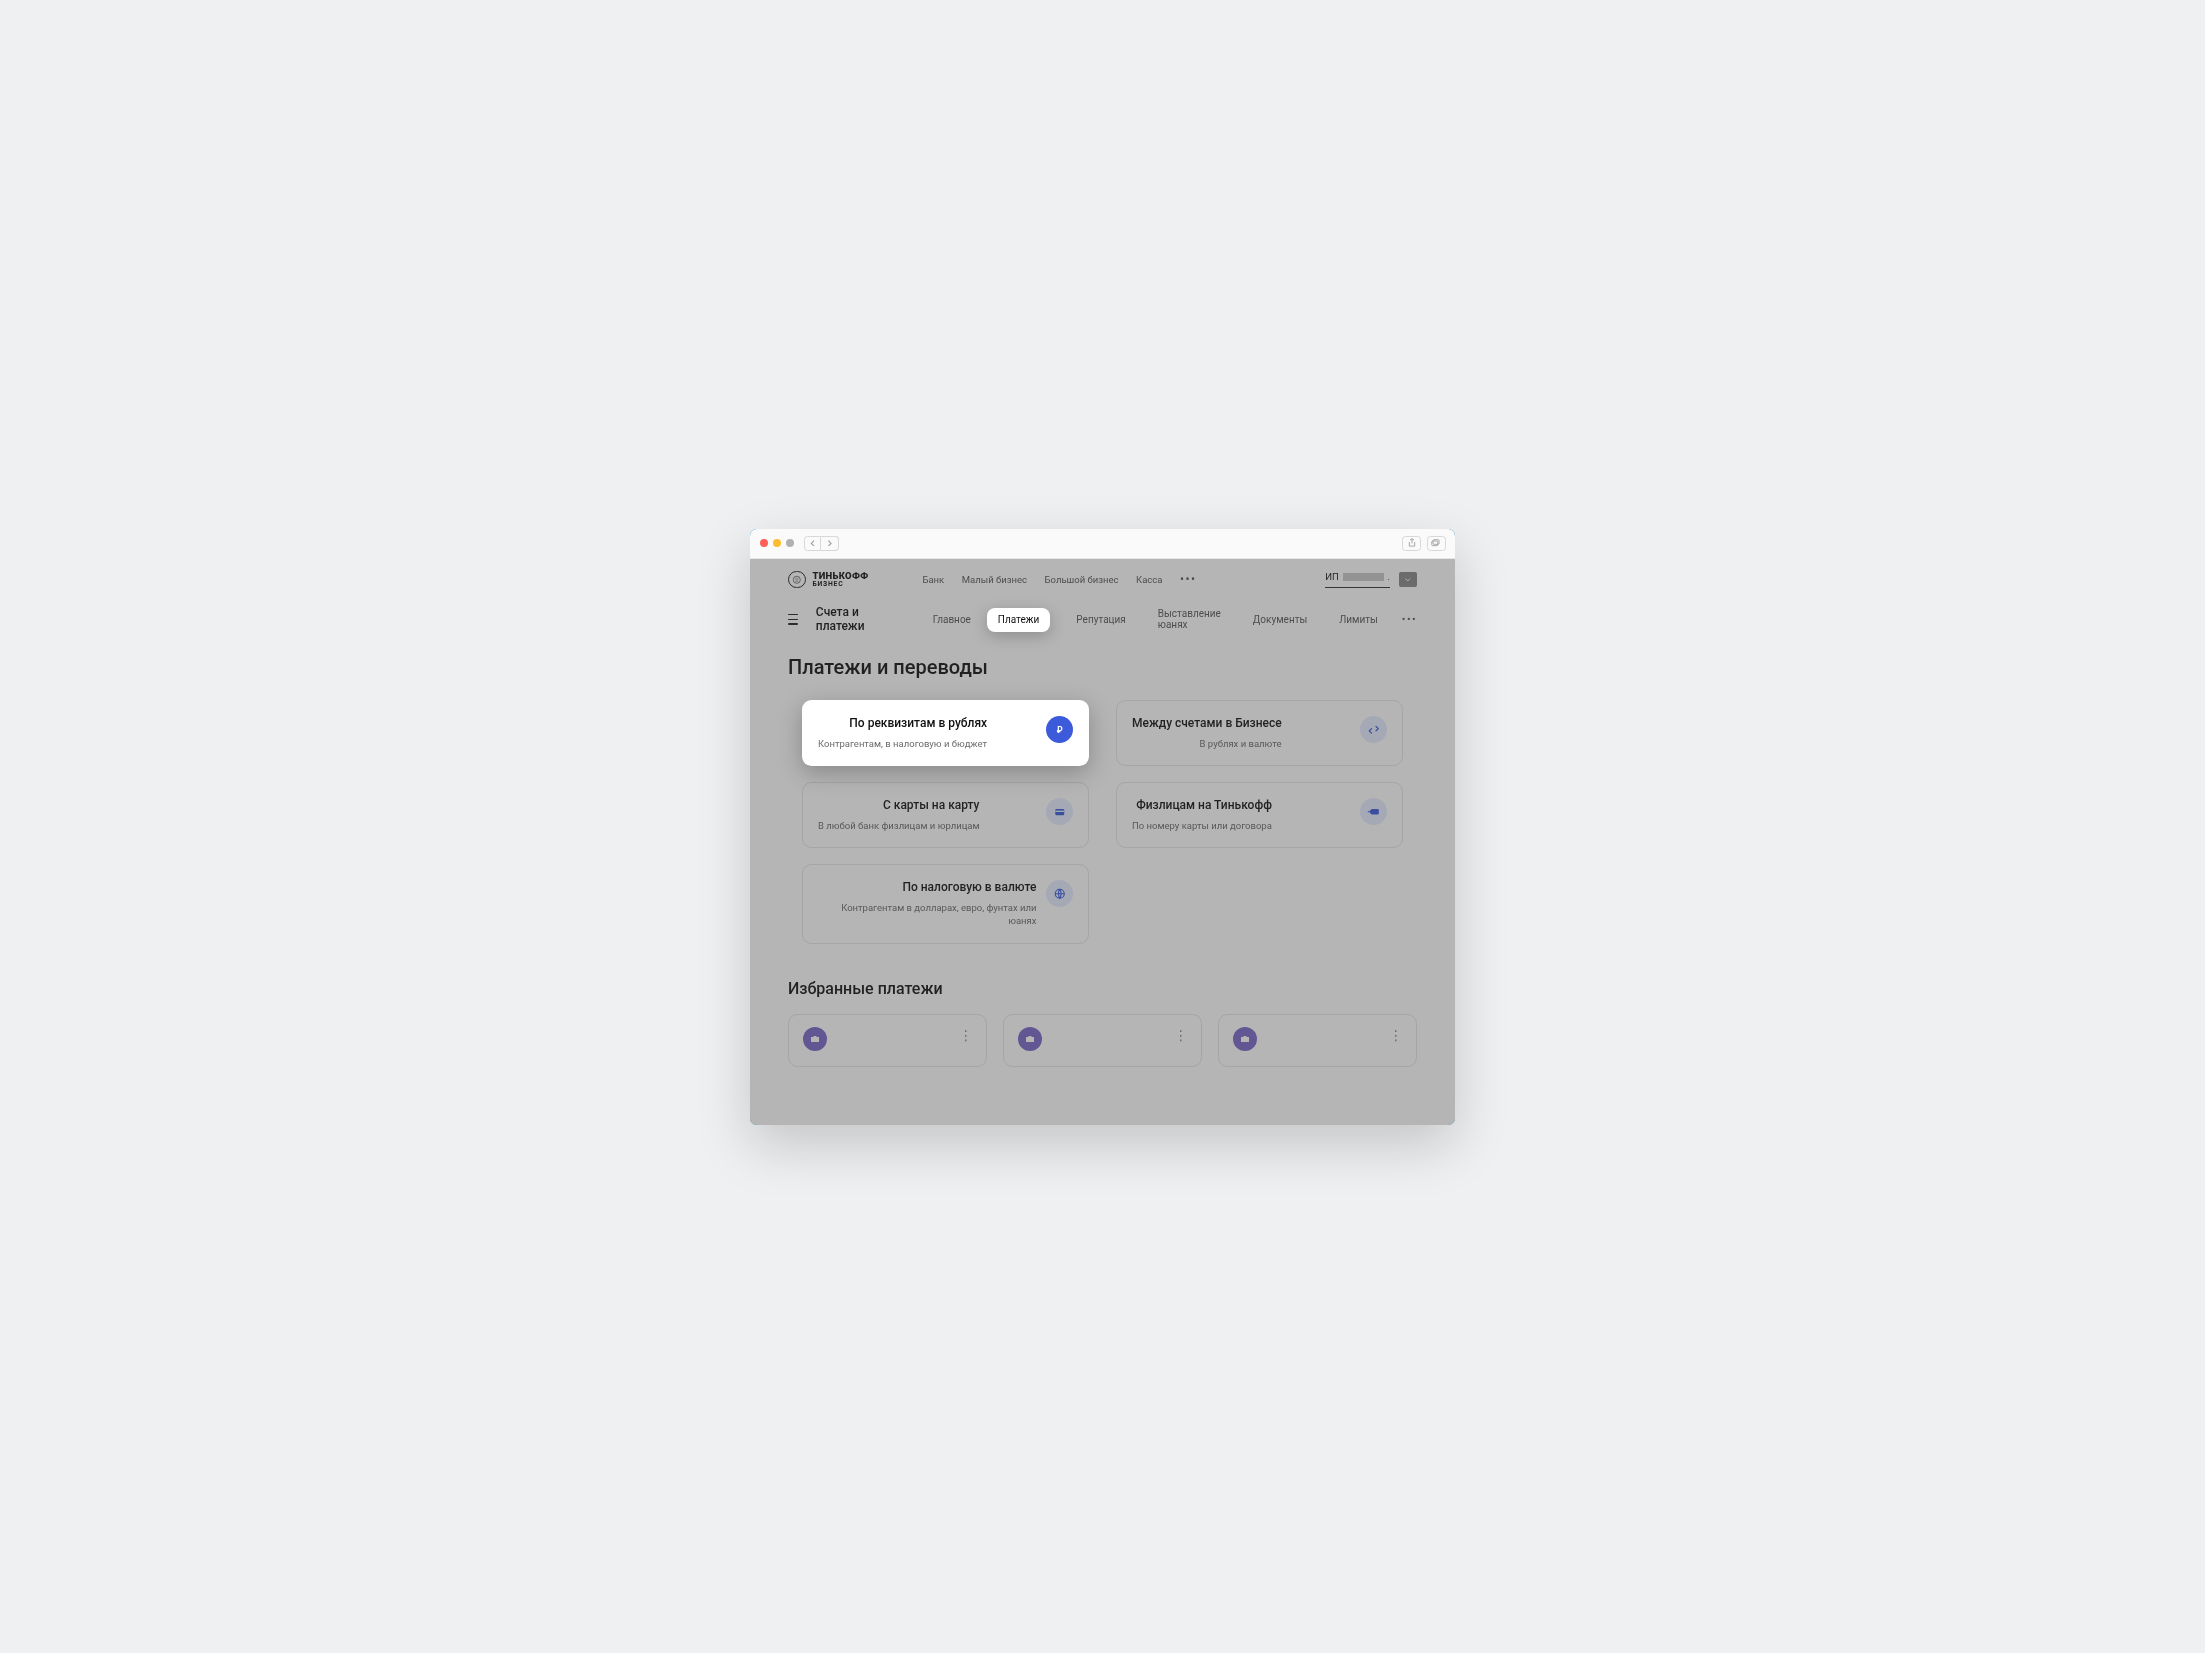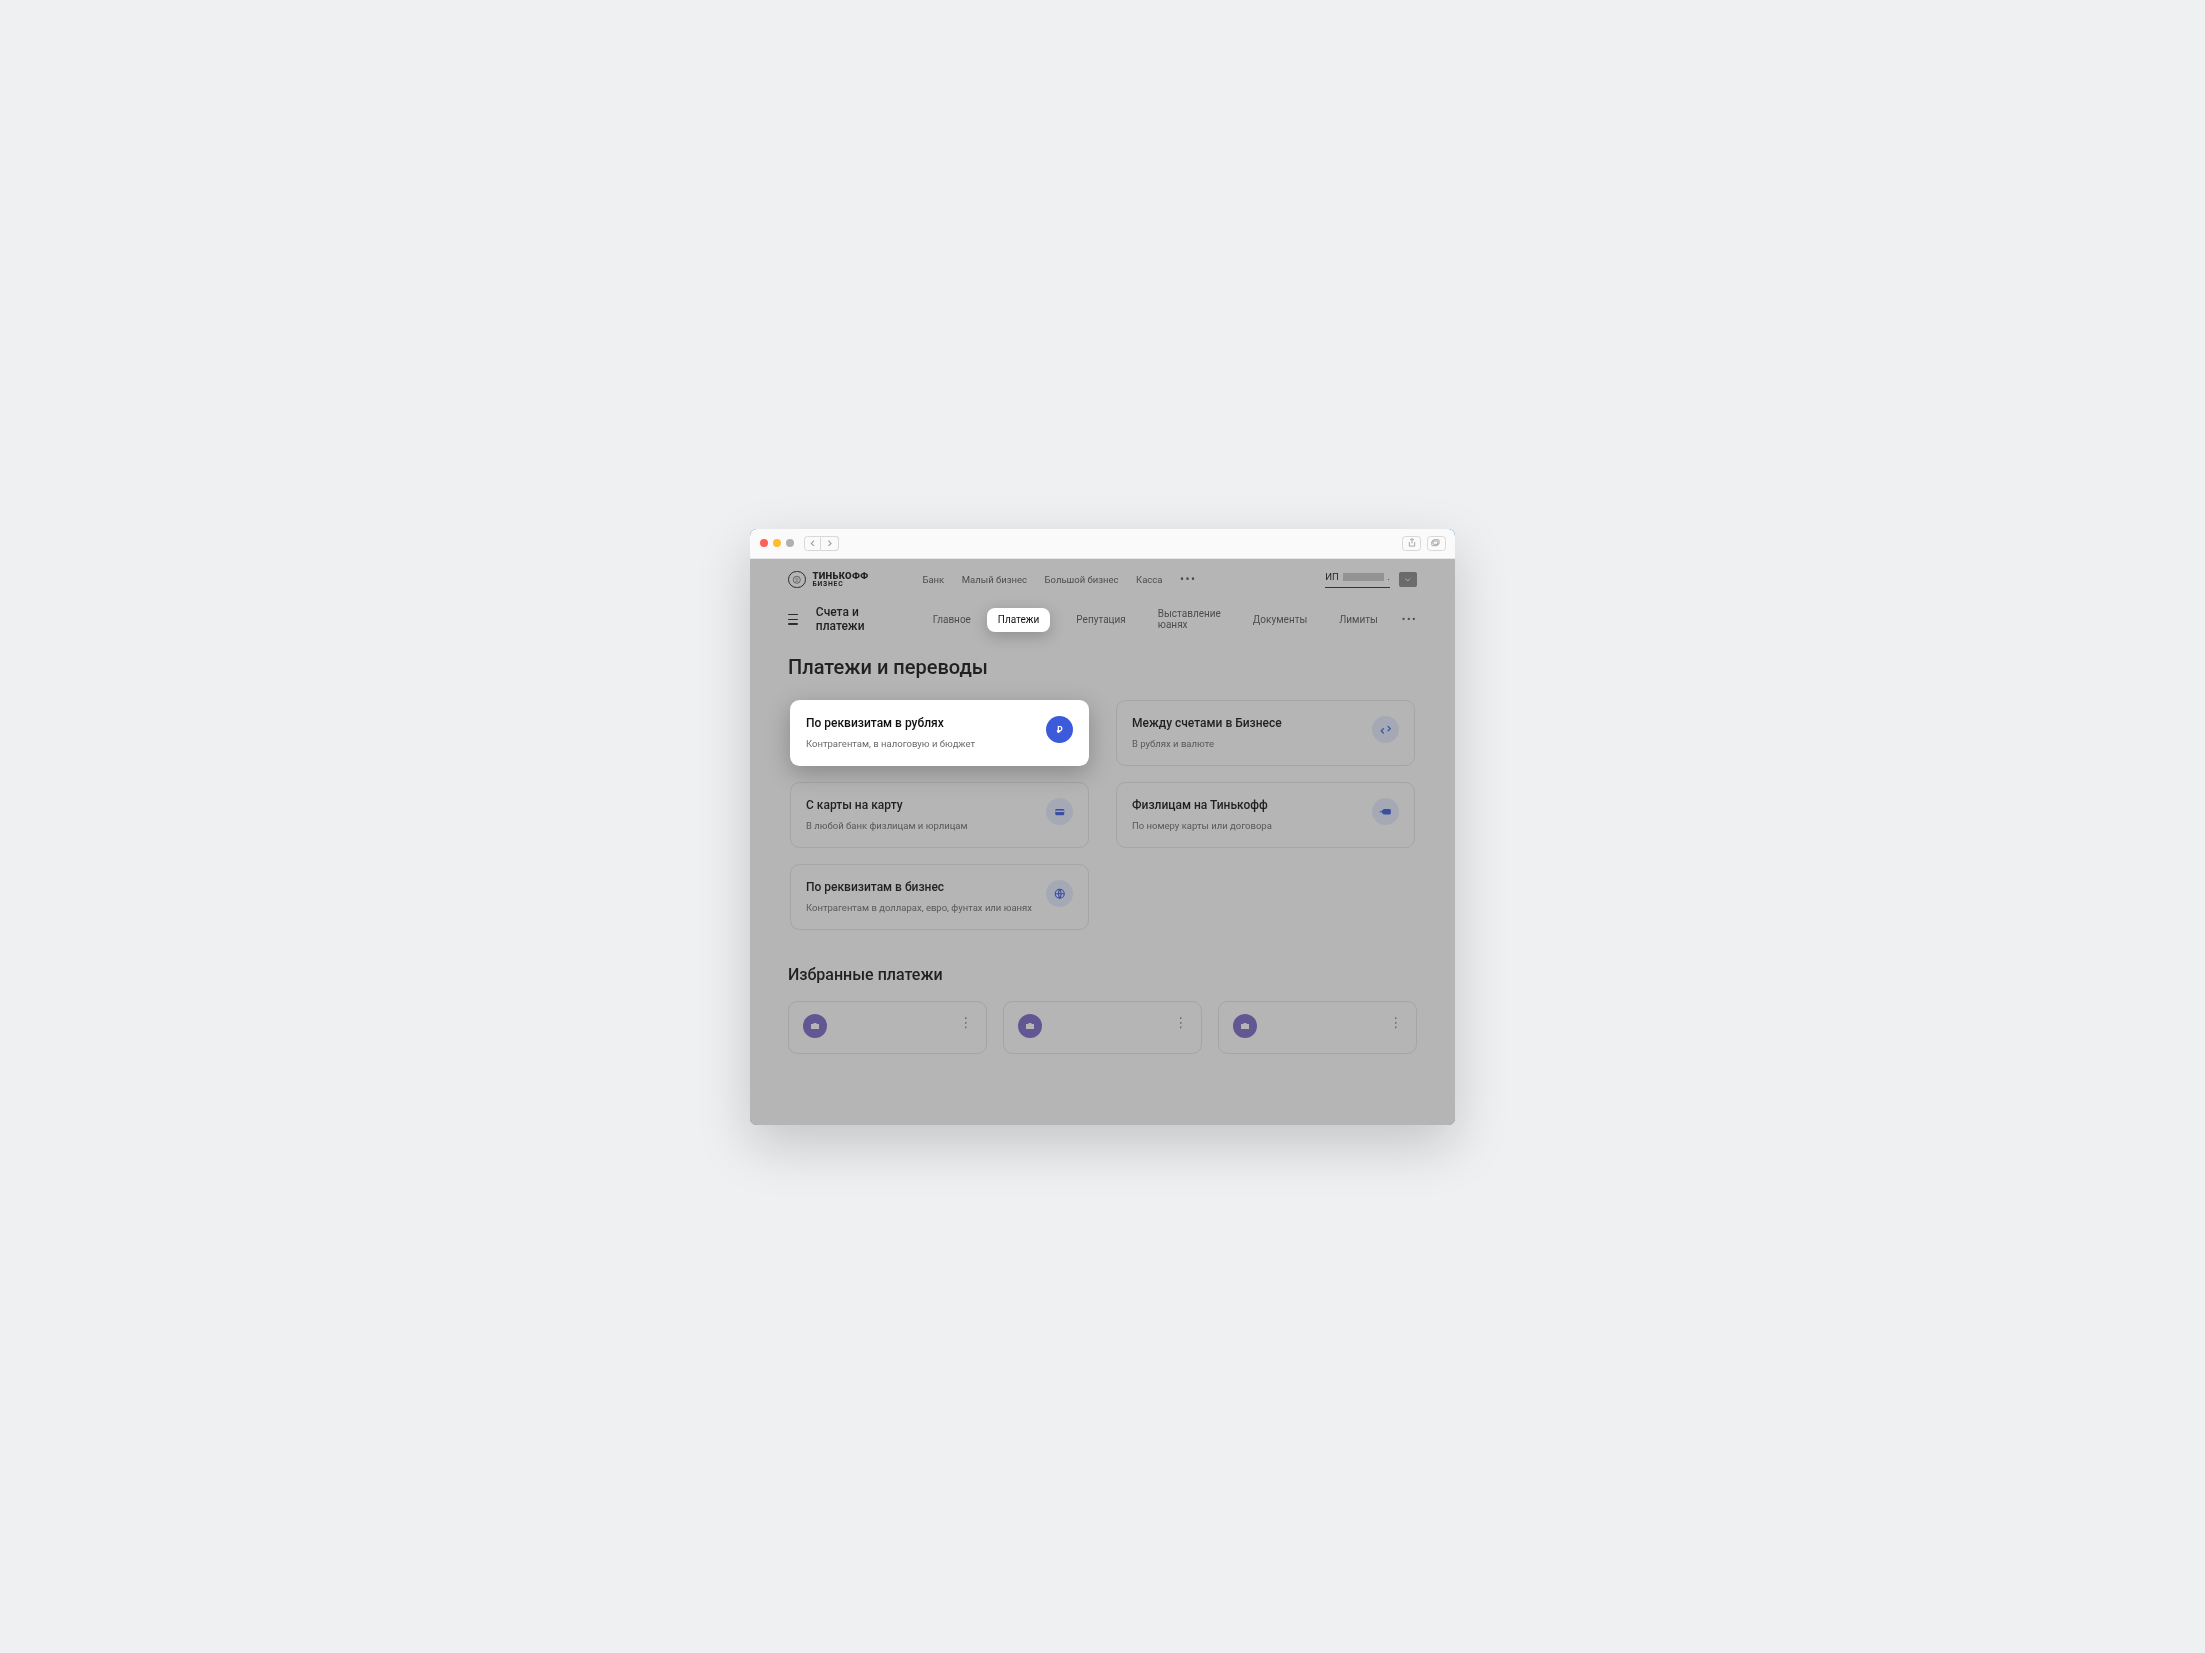--- a/index.html
+++ b/index.html
@@ -124,25 +124,26 @@
   .tab-placeholder { visibility:hidden; }
 
   
   .back-row { padding: 19px 38px 0; }
   .back-link { color:#6b6b6b; font-size:8.8px; display:flex; align-items:center; gap:2.7px; cursor:pointer;}
 
   .page-title { padding: 19px 38px 5.4px; font-size:20px; font-weight:500; color:#111; }
 
   
   .cards-grid {
-    padding: 16px 40px 0;
+    padding: 16px 52px 0;
     display:grid;
     grid-template-columns: 1fr 1fr;
     gap: 16px 27px;
     align-items:start;
+    text-align:right;
   }
   .card {
     border:0.7px solid #e5e5e5;
     border-radius:9.5px;
     padding:15px 15px 15px 15px;
     display:flex; justify-content:space-between; align-items:flex-start;
     cursor:pointer;
     background:#fff;
   }
   .card-text { display:flex; flex-direction:column; gap:6.8px; padding-right:9.5px;}
@@ -318,21 +319,21 @@
         <div class="card-icon">
           <svg viewBox="0 0 24 24">
               <rect x="7" y="7" width="14" height="10" rx="2" fill="#3b5bdb"></rect>
               <path d="M2 12h6m0 0-2-2m2 2-2 2" stroke="#3b5bdb" stroke-width="2" fill="none" stroke-linecap="round"></path>
             </svg>
         </div>
       </div>
 
       <div class="card">
         <div class="card-text">
-          <span class="card-title">По реквизитам в бизнес</span>
+          <span class="card-title">По налоговую в валюте</span>
           <span class="card-sub">Контрагентам в долларах, евро, фунтах или юанях</span>
         </div>
         <div class="card-icon">
           <svg viewBox="0 0 24 24">
               <circle cx="12" cy="12" r="8" fill="none" stroke="#3b5bdb" stroke-width="2"></circle>
               <path d="M4 12h16M12 4c3 3 3 13 0 16M12 4c-3 3-3 13 0 16" fill="none" stroke="#3b5bdb" stroke-width="2"></path>
             </svg>
         </div>
       </div>
 

